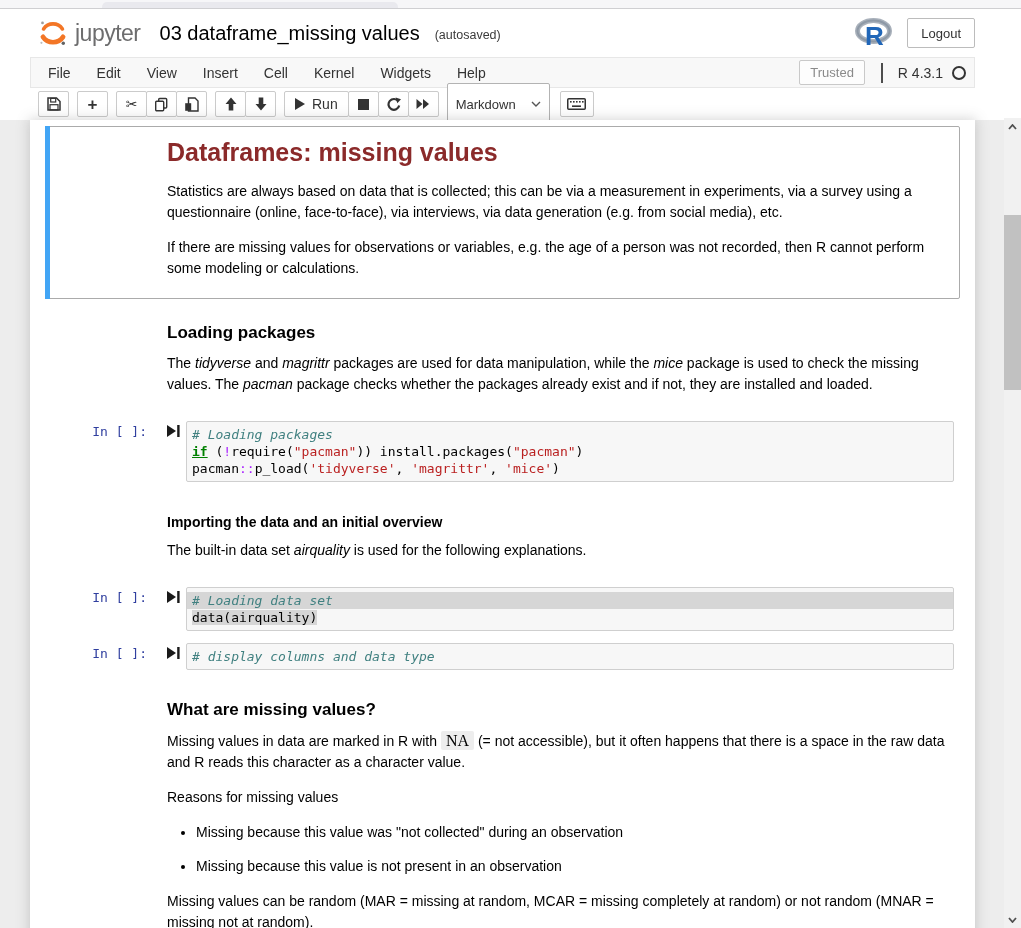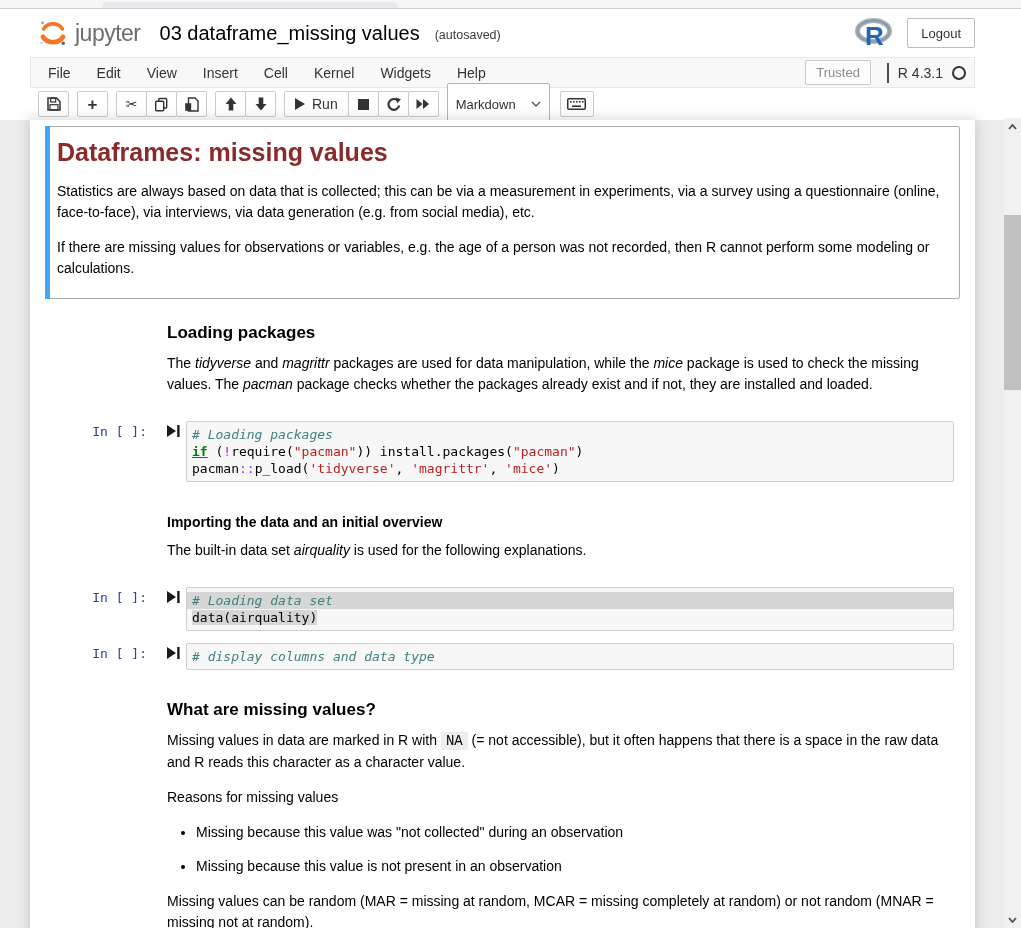--- a/index.html
+++ b/index.html
@@ -27,21 +27,21 @@
   
   .menubar-row{position:absolute;top:57px;left:0;right:0;height:31px;background:#fff;}
   .menubar{margin-left:30px;width:945px;height:31px;background:#f8f8f8;border:1px solid #e7e7e7;
            display:flex;align-items:center;box-sizing:border-box;}
   .menu-item{padding:6px 13px;font-size:14px;color:#333;cursor:pointer;}
   .menu-item:first-child{margin-left:4px;}
   .menubar-right{margin-left:auto;display:flex;align-items:center;padding-right:8px;}
   .trusted{border:1px solid #c9c9c9;background:#fdfdfd;color:#8a8a8a;font-size:13px;
            padding:4px 10px;border-radius:2px;margin-right:16px;font-family:inherit;}
   .kernel-indicator{display:flex;align-items:center;border-left:2px solid #4d4d4d;
-                    padding-left:9px;height:20px;}
+                    padding-left:15px;height:20px;}
   .kernel-name{font-size:14px;color:#333;margin-right:9px;white-space:pre;}
   .kernel-circle{width:10px;height:10px;border:2px solid #333;border-radius:50%;}
 
   
   .toolbar-row{position:absolute;top:88px;left:0;right:0;height:32px;background:#fff;}
   .toolbar{margin-left:30px;width:945px;height:32px;display:flex;align-items:center;
            padding-left:8px;box-sizing:border-box;}
   .btn-group{display:flex;margin-right:8px;}
   .tb-btn{min-width:31px;height:26px;background:#fff;border:1px solid #cbcbcb;border-radius:2px;
           display:flex;align-items:center;justify-content:center;font-size:13px;color:#333;
@@ -55,21 +55,21 @@
              box-sizing:border-box;margin-right:10px;cursor:pointer;}
   .cell-type .chev{margin-left:auto;}
 
   
   .notebook-region{position:absolute;top:120px;left:0;right:0;bottom:0;background:#ededed;}
   .nb-container{margin-left:30px;width:945px;min-height:100%;background:#fff;
                 box-shadow:0 0 12px 1px rgba(87,87,87,0.25);box-sizing:border-box;
                 padding:6px 15px 40px;}
 
   .cell{display:flex;padding:5px;border:1px solid transparent;position:relative;border-radius:2px;}
-  .cell.selected{border-color:#ababab;flex-direction:column;}
+  .cell.selected{border-color:#ababab;}
   .cell.selected::before{content:'';position:absolute;left:-1px;top:-1px;bottom:-1px;width:5px;
                          background:#42a5f5;}
   .md-prompt{width:110px;flex:none;}
   .code-prompt{width:135px;flex:none;position:relative;height:17px;}
   .prompt-text{position:absolute;right:39px;top:3px;font-family:"DejaVu Sans Mono",monospace;
                font-size:13px;color:#303f9f;white-space:pre;}
   .run-icon{position:absolute;right:6px;top:4px;line-height:0;}
 
   .input-area{flex:1;border:1px solid #cfcfcf;border-radius:2px;background:#f7f7f7;overflow:hidden;}
   .cm-lines{padding:4px 0;font-family:"DejaVu Sans Mono",monospace;font-size:13px;
@@ -83,21 +83,21 @@
   .t-sel{background:#d6d6d6;}
 
   .text_cell_render{flex:1;padding:0 6px;font-size:14px;color:#000;cursor:default;}
   .text_cell_render h1{font-size:25px;color:#8b2a2a;margin:6px 0 14px;font-weight:700;}
   .text_cell_render h3{font-size:17px;margin:18px 0 10px;font-weight:700;color:#000;}
   .text_cell_render h4{font-size:14px;margin:20px 0 10px;font-weight:700;color:#000;}
   .text_cell_render p{margin:0 0 14px;line-height:21px;}
   .text_cell_render ul{margin:0 0 14px;padding-left:29px;}
   .text_cell_render li{line-height:21px;margin:13px 0;font-size:14px;}
   .t-i{font-style:italic;}
-  .t-code{font-family:Liberation Mono, monospace;font-size:14px;background:#ededed;
+  .t-code{font-family:Liberation Serif, serif;font-size:16px;background:#ededed;
           padding:1px 5px;border-radius:2px;margin-top:24px;}
 
   
   .scrollbar{position:absolute;top:118px;right:0;width:17px;bottom:0;background:#f1f1f1;}
   .sb-btn{position:absolute;left:0;width:17px;height:17px;display:flex;align-items:center;
           justify-content:center;cursor:pointer;}
   .sb-btn.up{top:0;}
   .sb-btn.down{bottom:0;}
   .sb-thumb{position:absolute;left:0;top:97px;width:17px;height:175px;background:#c1c1c1;cursor:pointer;}
 </style>

